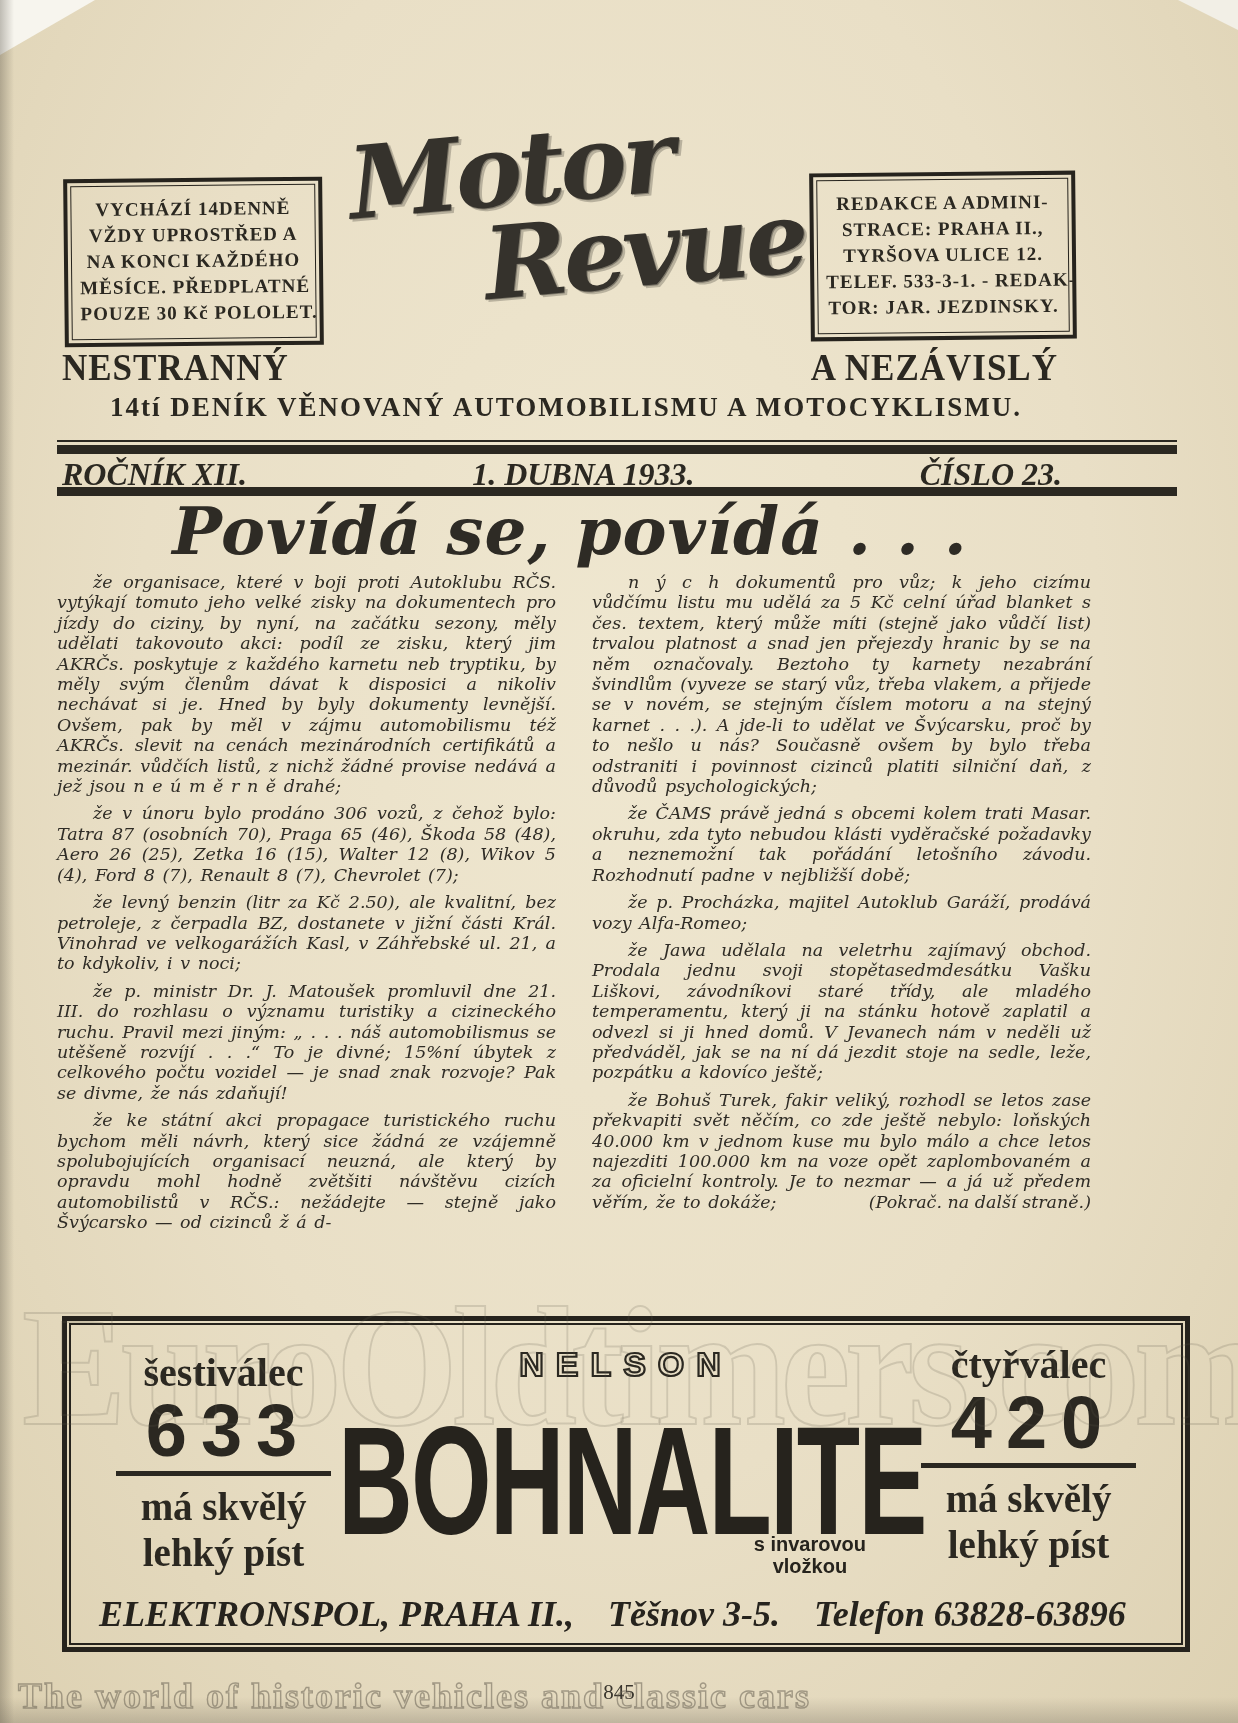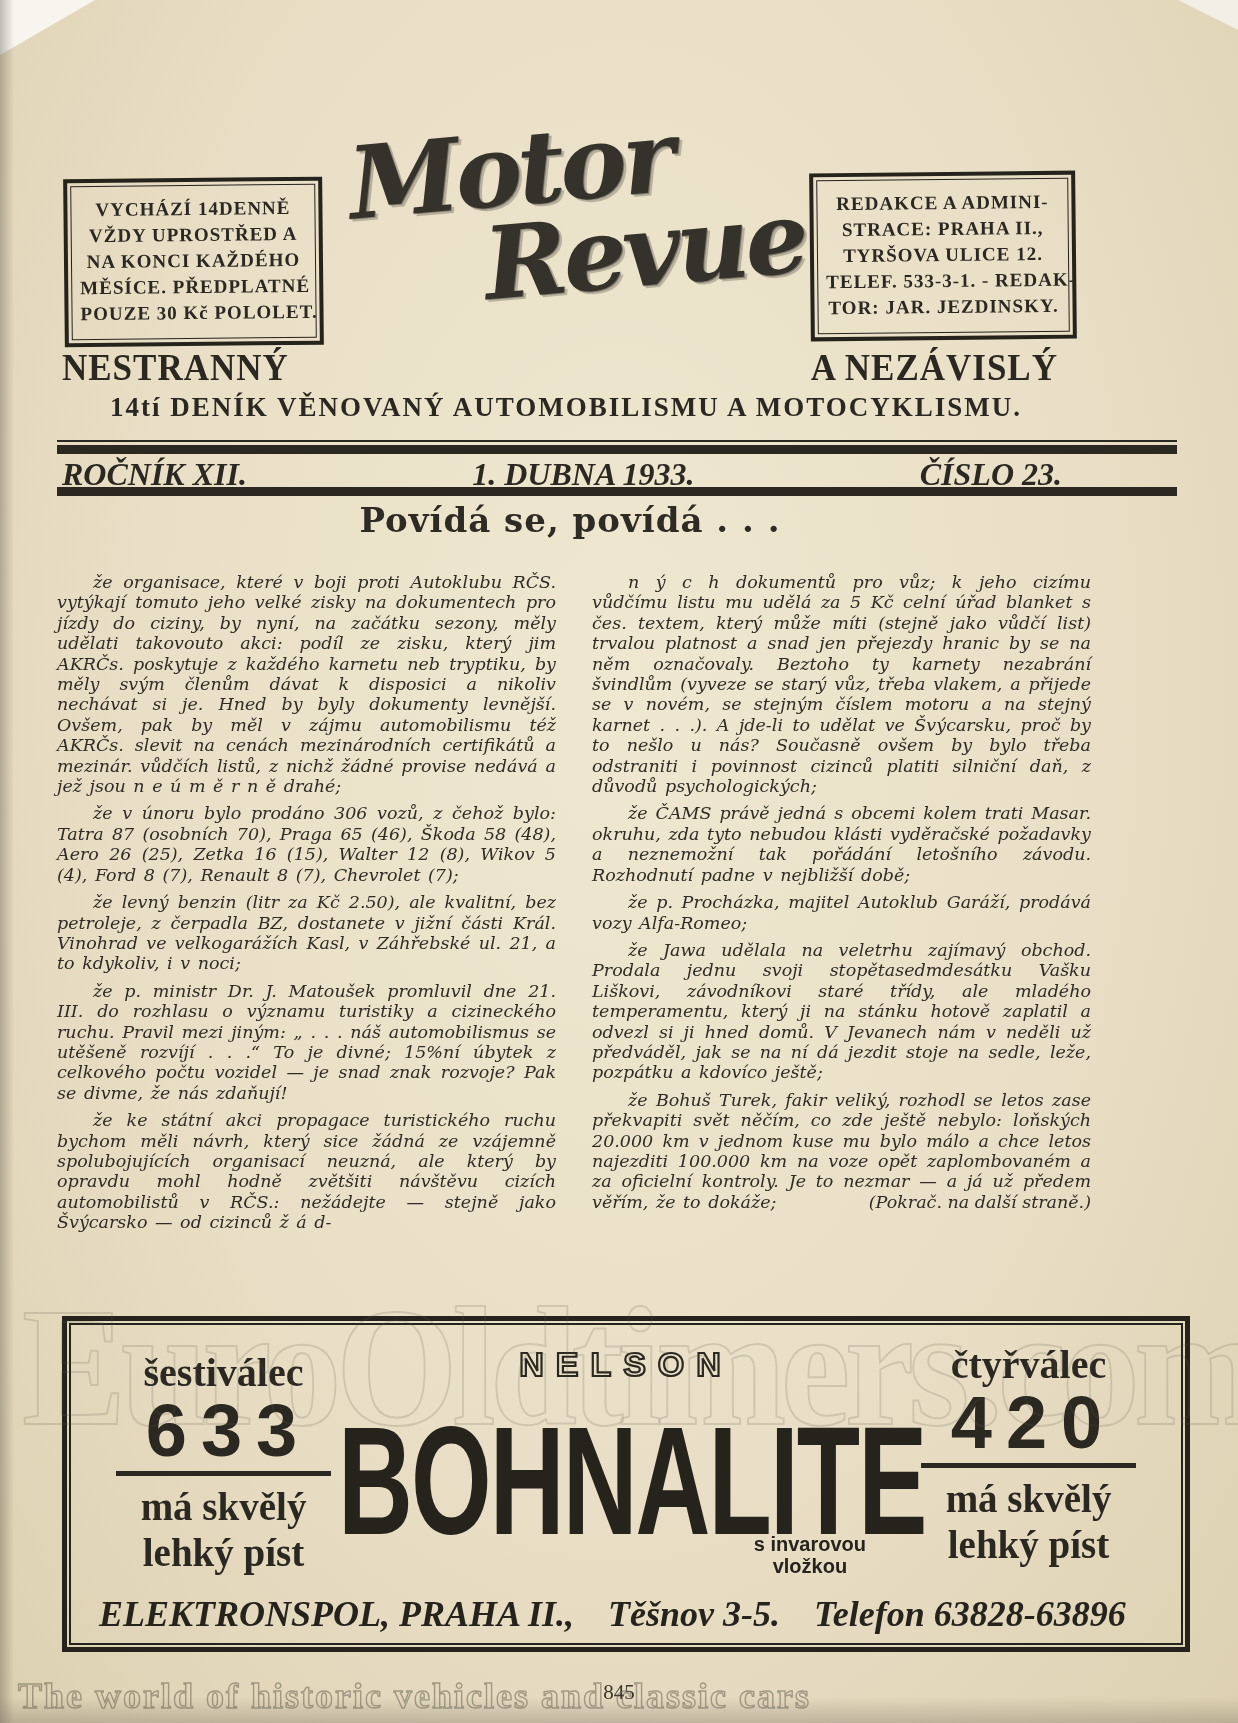--- a/index.html
+++ b/index.html
@@ -46,22 +46,22 @@
   .rule .thick{height:9px;background:#2b2821;}
   .rule1{top:440px;}
   .rule2{top:487px;}
 
   .issue-row{position:absolute;top:456px;left:62px;width:1000px;display:flex;
     justify-content:space-between;align-items:baseline;
     font-family:"Liberation Serif", serif;font-style:italic;font-weight:bold;
     font-size:32px;color:#2b2821;}
 
   .article-title{position:absolute;top:492px;left:10px;width:1120px;text-align:center;
-    font-family:"DejaVu Serif", serif;font-weight:bold;
-    font-size:34px;letter-spacing:1px;color:#2e2b25;margin-top:8px;}
+    font-family:"DejaVu Serif", serif;font-style:italic;font-weight:bold;
+    font-size:66px;letter-spacing:1px;color:#2e2b25;}
 
   .columns{position:absolute;top:572px;left:57px;width:1034px;display:flex;gap:36px;}
   .col{width:505px;}
   .col p{font-family:"DejaVu Serif", serif;font-style:italic;font-size:17.5px;
     line-height:20.4px;text-align:justify;text-indent:36px;margin:0 0 7px;
     word-spacing:2px;color:#2f2c26;}
   .continuation{font-family:"DejaVu Serif", serif;font-style:italic;font-size:17.5px;
     text-align:right;margin-top:-27px;color:#2f2c26;}
 
   
@@ -165,21 +165,21 @@
       <p>že v únoru bylo prodáno 306 vozů, z čehož bylo: Tatra 87 (osobních 70), Praga 65 (46), Škoda 58 (48), Aero 26 (25), Zetka 16 (15), Walter 12 (8), Wikov 5 (4), Ford 8 (7), Renault 8 (7), Chevrolet (7);</p>
       <p>že levný benzin (litr za Kč 2.50), ale kvalitní, bez petroleje, z čerpadla BZ, dostanete v jižní části Král. Vinohrad ve velkogarážích Kasl, v Záhřebské ul. 21, a to kdykoliv, i v noci;</p>
       <p>že p. ministr Dr. J. Matoušek promluvil dne 21. III. do rozhlasu o významu turistiky a cizineckého ruchu. Pravil mezi jiným: „ . . . náš automobilismus se utěšeně rozvíjí . . .“ To je divné; 15%ní úbytek z celkového počtu vozidel — je snad znak rozvoje? Pak se divme, že nás zdaňují!</p>
       <p>že ke státní akci propagace turistického ruchu bychom měli návrh, který sice žádná ze vzájemně spolubojujících organisací neuzná, ale který by opravdu mohl hodně zvětšiti návštěvu cizích automobilistů v RČS.: nežádejte — stejně jako Švýcarsko — od cizinců ž á d-</p>
     </div>
     <div class="col">
       <p>n ý c h dokumentů pro vůz; k jeho cizímu vůdčímu listu mu udělá za 5 Kč celní úřad blanket s čes. textem, který může míti (stejně jako vůdčí list) trvalou platnost a snad jen přejezdy hranic by se na něm označovaly. Beztoho ty karnety nezabrání švindlům (vyveze se starý vůz, třeba vlakem, a přijede se v novém, se stejným číslem motoru a na stejný karnet . . .). A jde-li to udělat ve Švýcarsku, proč by to nešlo u nás? Současně ovšem by bylo třeba odstraniti i povinnost cizinců platiti silniční daň, z důvodů psychologických;</p>
       <p>že ČAMS právě jedná s obcemi kolem trati Masar. okruhu, zda tyto nebudou klásti vyděračské požadavky a neznemožní tak pořádání letošního závodu. Rozhodnutí padne v nejbližší době;</p>
       <p>že p. Procházka, majitel Autoklub Garáží, prodává vozy Alfa-Romeo;</p>
       <p>že Jawa udělala na veletrhu zajímavý obchod. Prodala jednu svoji stopětasedmdesátku Vašku Liškovi, závodníkovi staré třídy, ale mladého temperamentu, který ji na stánku hotově zaplatil a odvezl si ji hned domů. V Jevanech nám v neděli už předváděl, jak se na ní dá jezdit stoje na sedle, leže, pozpátku a kdovíco ještě;</p>
-      <p>že Bohuš Turek, fakir veliký, rozhodl se letos zase překvapiti svět něčím, co zde ještě nebylo: loňských 20.000 km v jednom kuse mu bylo málo a chce letos najezditi 100.000 km na voze opět zaplombovaném a za oficielní kontroly. Je to nezmar — a já už předem věřím, že to dokáže;</p>
+      <p>že Bohuš Turek, fakir veliký, rozhodl se letos zase překvapiti svět něčím, co zde ještě nebylo: loňských 40.000 km v jednom kuse mu bylo málo a chce letos najezditi 100.000 km na voze opět zaplombovaném a za oficielní kontroly. Je to nezmar — a já už předem věřím, že to dokáže;</p>
       <div class="continuation">(Pokrač. na další straně.)</div>
     </div>
   </div>
 
   <div class="ad">
     <div class="ad-inner">
 
       <div class="ad-side ad-side-left">
         <div class="ad-type">šestiválec</div>
         <div class="ad-model">633</div>

